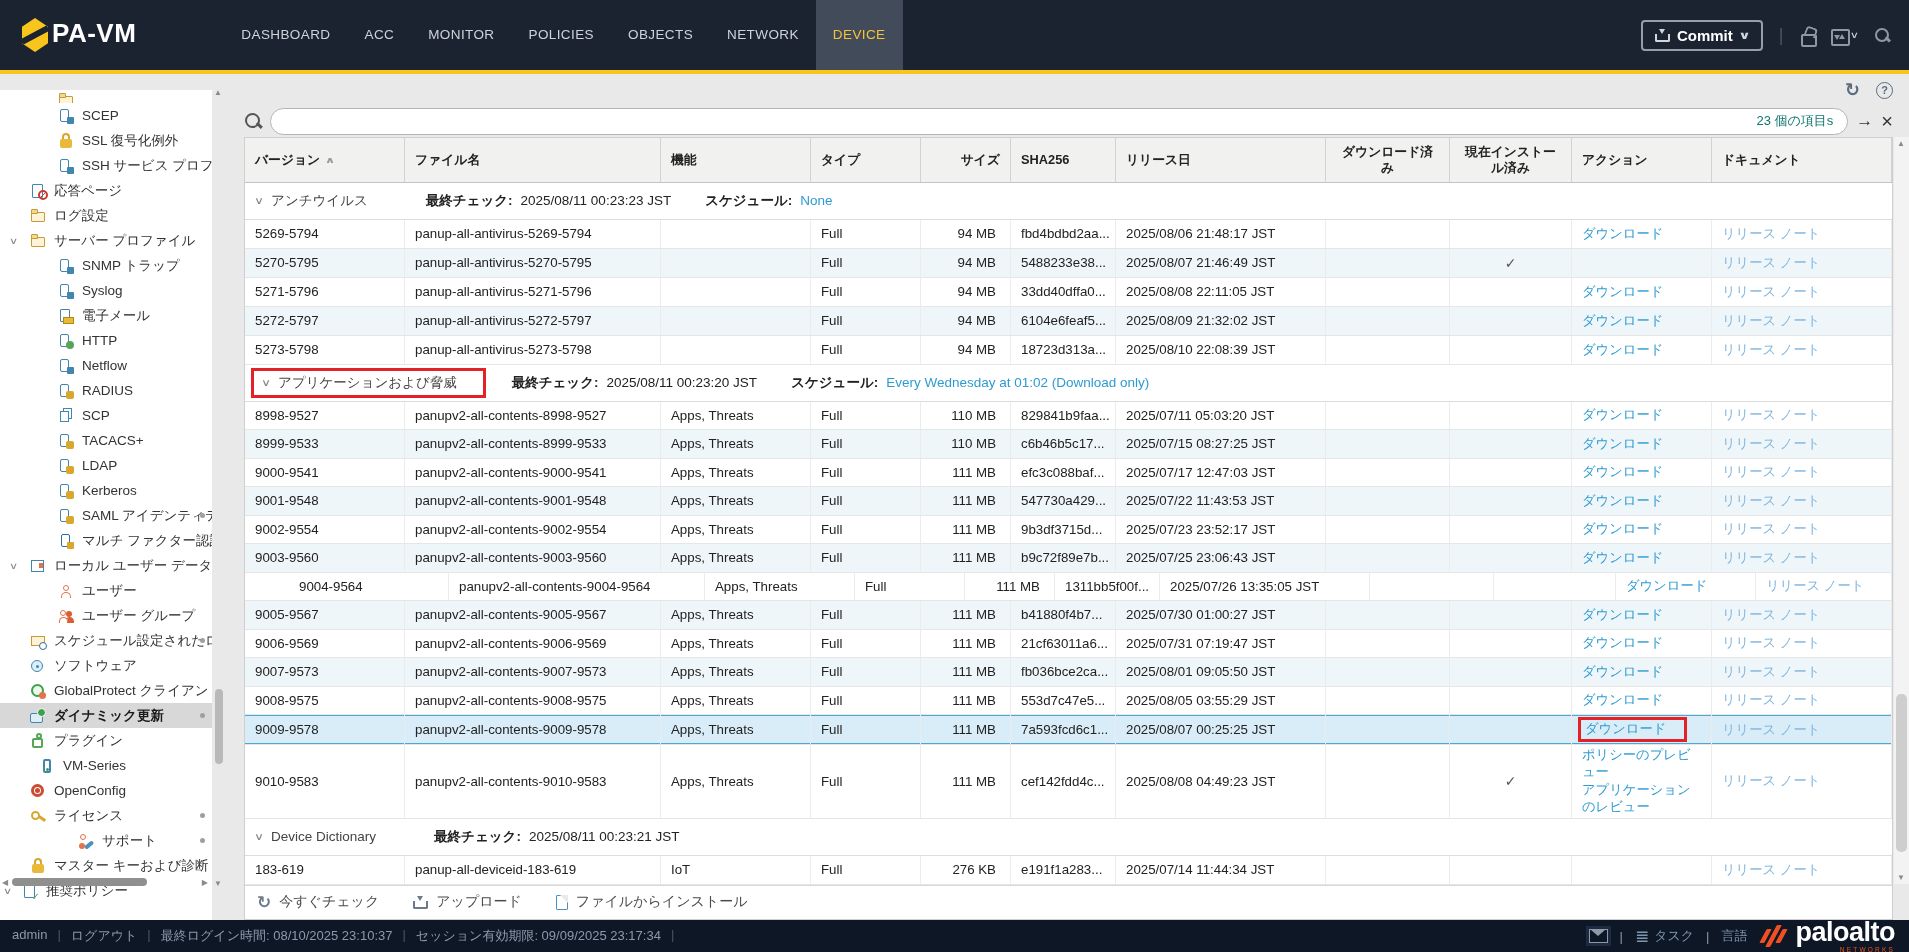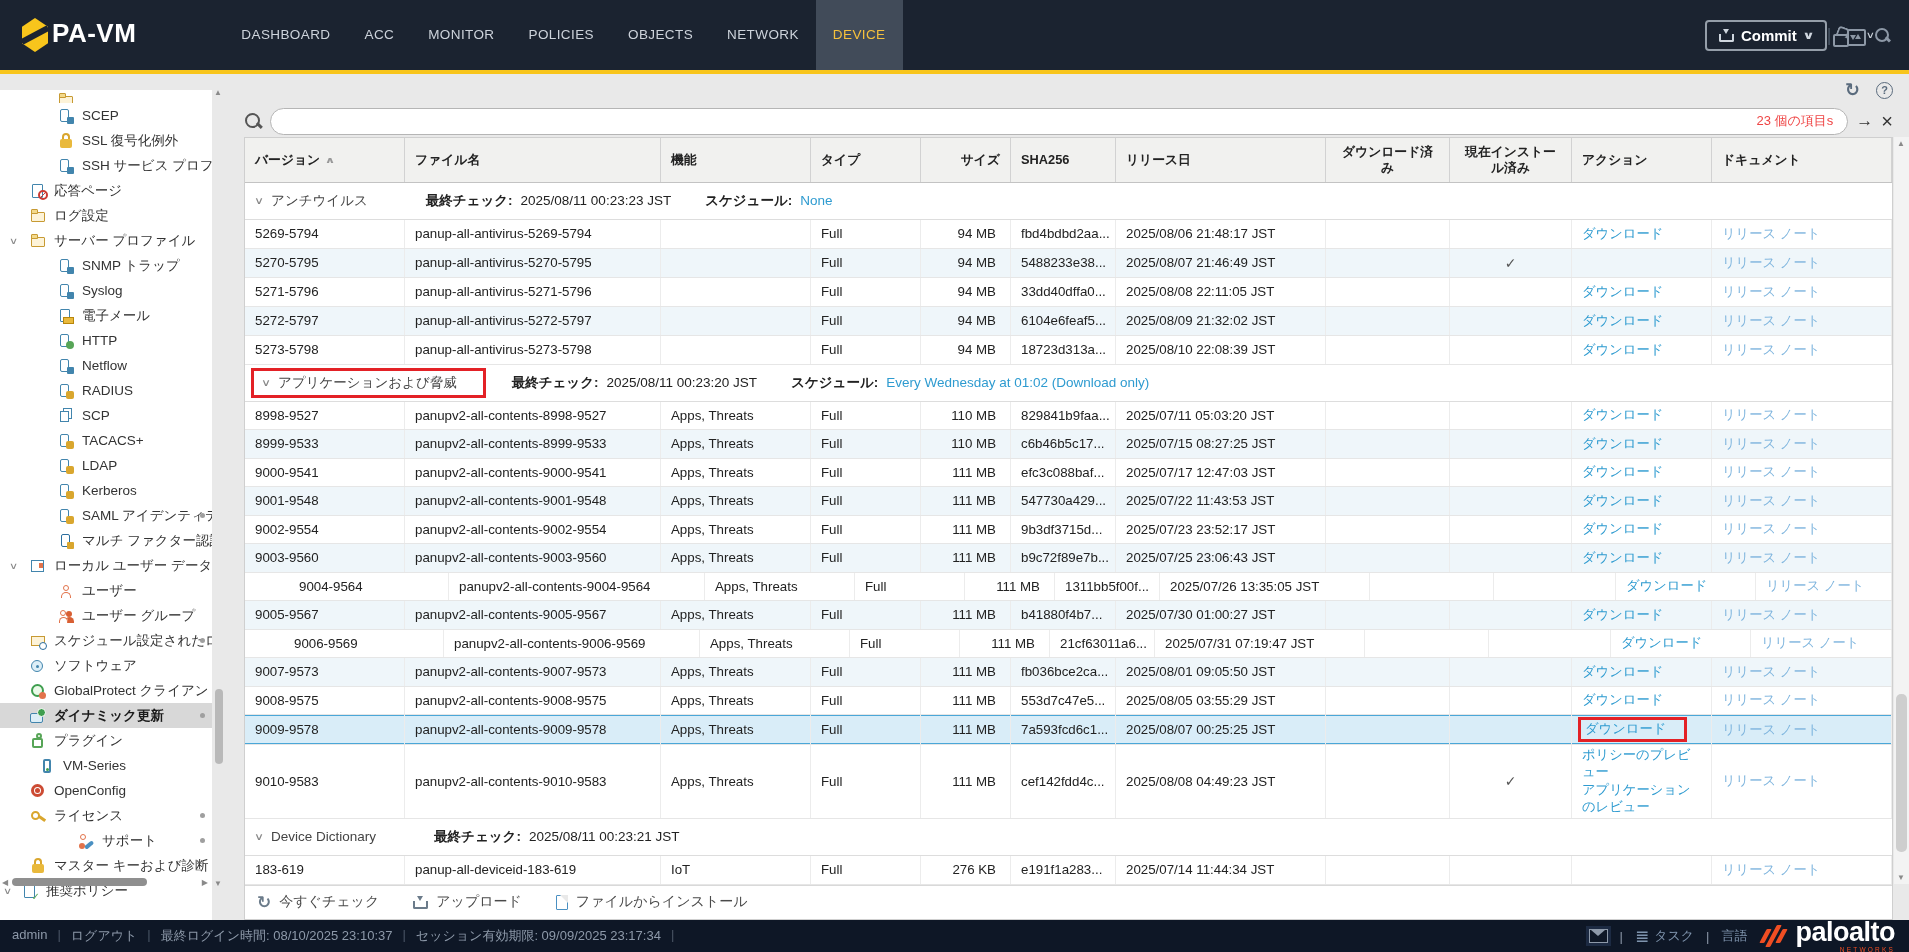--- a/index.html
+++ b/index.html
@@ -7,21 +7,21 @@
   
   #topnav{position:absolute;left:0;top:0;width:100%;height:70px;background:#1b2330;display:flex;align-items:center}
   #yellowline{position:absolute;left:0;top:70px;width:100%;height:4px;background:#f8c51c}
   #logo{display:flex;align-items:flex-start;gap:4px;margin-left:22px}
   #logomark{width:26px;height:34px;background:#f8c51c;position:relative;clip-path:polygon(50% 0,100% 26%,100% 74%,50% 100%,0 74%,0 26%)}
   #logomark::after{content:"";position:absolute;left:-2px;top:14px;width:30px;height:6px;background:#1b2330;transform:rotate(-28deg)}
   #logotext{color:#fff;font-size:26px;font-weight:bold;letter-spacing:.5px}
   #tabs{display:flex;margin-left:88px;height:70px}
   .tab{height:70px;line-height:70px;padding:0 17px;color:#cdd3db;font-size:13.5px;letter-spacing:.4px;cursor:pointer;white-space:nowrap}
   .tab.active{background:#414b59;color:#f6c13c}
-  #navright{position:absolute;right:18px;top:0;height:70px;display:flex;align-items:center;gap:0}
+  #navright{position:absolute;right:18px;top:0;height:70px;display:flex;align-items:center;gap:16px}
   #commitbtn{display:flex;align-items:center;gap:7px;border:2px solid #959ea9;border-radius:4px;height:31px;padding:0 12px;color:#fff;font-size:15px;font-weight:bold;cursor:pointer}
   .i-tray{width:15px;height:13px;position:relative;display:inline-block}
   .i-tray::before{content:"";position:absolute;left:0;right:0;bottom:0;height:6px;border:2px solid #cfd6de;border-top:none;border-radius:0 0 2px 2px}
   .i-tray::after{content:"";position:absolute;left:4px;top:0;border:3.5px solid transparent;border-top:5px solid #cfd6de}
   .navchev{font-size:11px;color:#cfd6de;transform:scaleX(1.4)}
   .navsep{color:#4a5666;font-size:18px}
   .i-lockt{width:16px;height:17px;position:relative;display:inline-block;cursor:pointer}
   .i-lockt::before{content:"";position:absolute;left:2px;top:7px;width:12px;height:9px;border:2px solid #8d98a6;border-radius:2px}
   .i-lockt::after{content:"";position:absolute;left:6px;top:0;width:8px;height:8px;border:2px solid #8d98a6;border-bottom:none;border-radius:4px 4px 0 0;transform:rotate(20deg)}
   .i-exp{width:17px;height:15px;position:relative;display:inline-block;cursor:pointer}
@@ -96,21 +96,21 @@
   .i-gear::after{left:5px;top:5px;width:5px;height:5px;background:#cc4b33;border-radius:50%}
   .i-key::before{left:1px;top:3px;width:9px;height:9px;border:2.5px solid #d9a62e;border-radius:50%;background:#fff}
   .i-key::after{left:8px;top:9px;width:8px;height:3px;background:#d9a62e;transform:rotate(35deg)}
   .i-support::before{left:2px;top:1px;width:6px;height:6px;background:#fff;border:1.7px solid #e2734b;border-radius:50%;box-shadow:-1px 9px 0 0 #e2734b}
   .i-support::after{right:0;bottom:2px;width:10px;height:3.5px;background:#4a90c2;transform:rotate(-40deg);border-radius:2px}
   
   #searchrow{position:absolute;left:244px;top:31px;right:16px;height:32px;display:flex;align-items:center;gap:8px}
   .i-mag{width:18px;height:18px;position:relative;flex:none}
   .i-mag::before{content:"";position:absolute;left:1px;top:1px;width:11px;height:11px;border:2px solid #555;border-radius:50%}
   .i-mag::after{content:"";position:absolute;left:12px;top:12px;width:7px;height:2.5px;background:#555;transform:rotate(45deg)}
-  #searchpill{flex:1;height:27px;background:#fff;border:1px solid #b5b5b5;border-radius:15px;display:flex;align-items:center;justify-content:flex-end;padding:0 14px;font-size:13px;color:#ef4444}
+  #searchpill{flex:1;height:27px;background:#fff;border:1px solid #b5b5b5;border-radius:15px;display:flex;align-items:center;justify-content:flex-end;padding:0 14px;font-size:13px;color:#0f766e}
   .srch-arrow{font-size:17px;color:#333;cursor:pointer}
   .srch-x{font-size:20px;color:#333;cursor:pointer;line-height:1}
   
   #tablepanel{position:absolute;left:244px;top:63px;right:16px;bottom:0;background:#fff;border:1px solid #cfcfcf;display:flex;flex-direction:column;overflow:hidden}
   .thead{display:grid;height:48px;background:#f1f1ef;border-bottom:1px solid #c3c3c3;font-size:12.8px;font-weight:bold;color:#222}
   .thead .hc{display:flex;align-items:center;padding:2px 10px;border-right:1px solid #d2d2d2;line-height:1.2}
   .thead .hc.c{justify-content:center;text-align:center}
   .thead .hc.r{justify-content:flex-end}
   .sortcaret{color:#999;font-size:10px;margin-left:6px;transform:scale(1.3,.85)}
   .sechead{display:flex;align-items:center;min-height:37px;font-size:13.5px;color:#333;border-bottom:1px solid #ddd;padding-left:10px}
@@ -824,21 +824,21 @@
           </div>
           <div class="tc c"></div>
           <div class="tc c"></div>
           <div class="tc">
             <a class="alink">ダウンロード</a>
           </div>
           <div class="tc">
             <a class="dlink">リリース ノート</a>
           </div>
         </div>
-        <div class="trow" style="grid-template-columns: 160px 256px 150px 110px 90px 105px 210px 124px 122px 140px 1fr; min-height: 28.5px; padding-left: 39px;">
+        <div class="trow" style="grid-template-columns: 160px 256px 150px 110px 90px 105px 210px 124px 122px 140px 1fr; min-height: 28.5px;">
           <div class="tc">
             <span>9006-9569</span>
           </div>
           <div class="tc">
             <span>panupv2-all-contents-9006-9569</span>
           </div>
           <div class="tc">
             <span>Apps, Threats</span>
           </div>
           <div class="tc">

